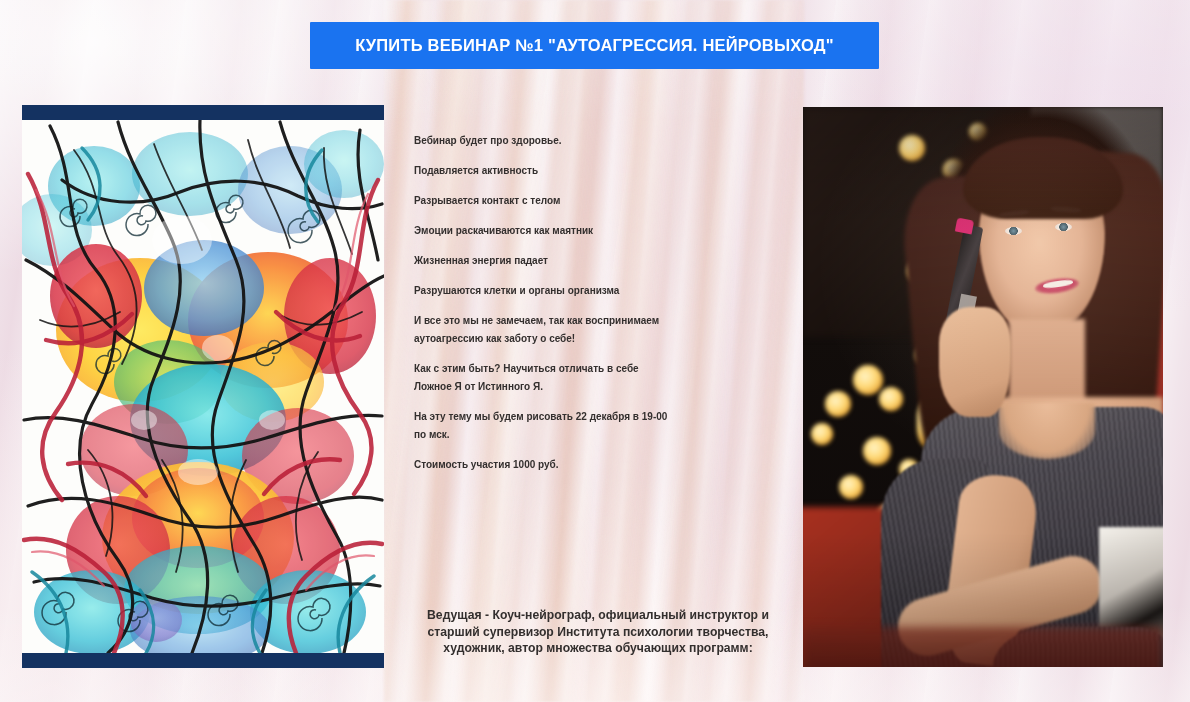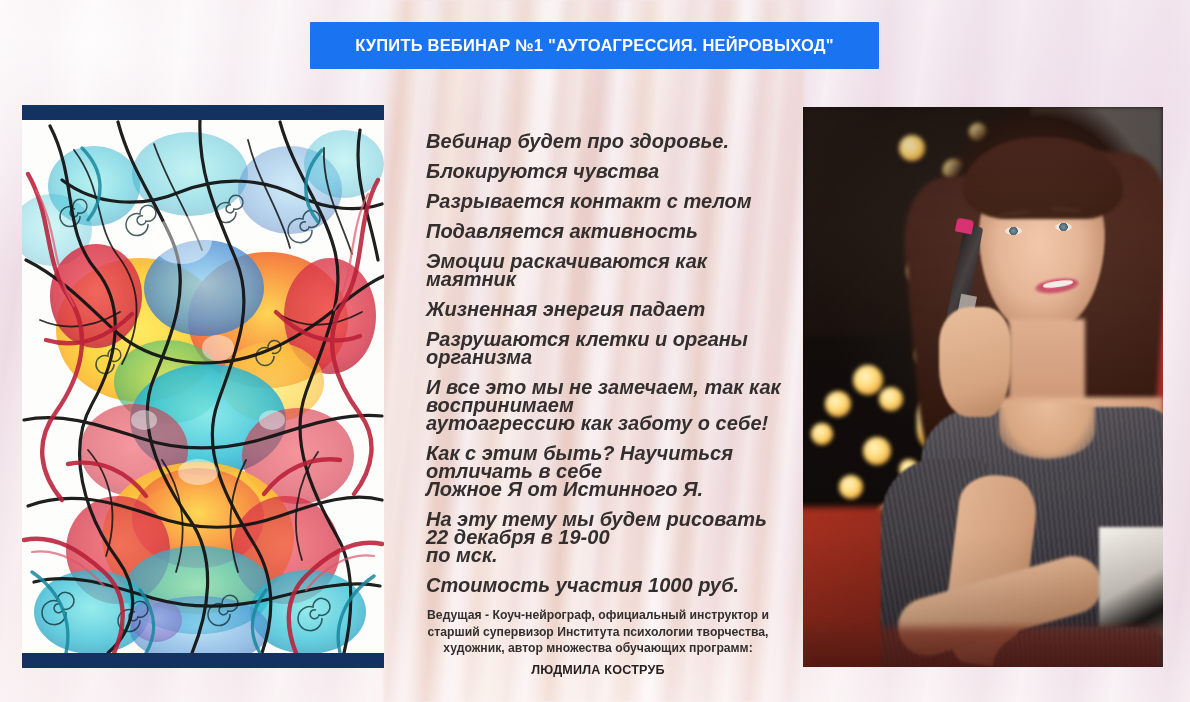--- a/index.html
+++ b/index.html
@@ -153,26 +153,25 @@
   
   #content-column {
     position: absolute;
     left: 414px;
     top: 132px;
     width: 378px;
   }
   .body-line {
     color: #332f2e;
     font-family: "Liberation Sans", sans-serif;
-    font-size: 20px;
+    font-size: 10px;
     font-weight: bold;
     line-height: 18px;
-    margin: 0 0 12px 12px;
+    margin: 0 0 12px 0;
     white-space: pre-line;
-    font-style: italic;
   }
   #credits {
     position: absolute;
     left: 398px;
     top: 607px;
     width: 400px;
     text-align: center;
   }
   .credit-line {
     color: #332f2e;
@@ -547,40 +546,38 @@
           <ellipse cx="122" cy="300" rx="13" ry="10"></ellipse>
           <ellipse cx="250" cy="300" rx="13" ry="10"></ellipse>
           <ellipse cx="176" cy="352" rx="20" ry="13"></ellipse>
         </g>
       </svg>
     </div>
   </div>
 
   <div id="content-column">
     <p class="body-line">Вебинар будет про здоровье.</p>
-    <p class="body-line">Блокируются чувства</p>
+    <p class="body-line">Подавляется активность</p>
     <p class="body-line">Разрывается контакт с телом</p>
-    <p class="body-line">Подавляется активность</p>
     <p class="body-line">Эмоции раскачиваются как маятник</p>
     <p class="body-line">Жизненная энергия падает</p>
     <p class="body-line">Разрушаются клетки и органы организма</p>
     <p class="body-line">И все это мы не замечаем, так как воспринимаем
 аутоагрессию как заботу о себе!</p>
     <p class="body-line">Как с этим быть? Научиться отличать в себе
 Ложное Я от Истинного Я.</p>
     <p class="body-line">На эту тему мы будем рисовать 22 декабря в 19-00
 по мск.</p>
     <p class="body-line">Стоимость участия 1000 руб.</p>
   </div>
 
   <div id="credits">
     <p class="credit-line">Ведущая - Коуч-нейрограф, официальный инструктор и
 старший супервизор Института психологии творчества,
 художник, автор множества обучающих программ:</p>
-    <p id="presenter-name">ЛЮДМИЛА КОСТРУБ</p>
   </div>
 
   <div id="portrait-card">
     <div class="ph ph-room"></div>
     <div class="ph ph-wall2"></div>
     <div class="ph ph-wall"></div>
 
     <div class="ph bokeh" style="left:96px;  top:28px;  width:26px; height:26px;"></div>
     <div class="ph bokeh" style="left:140px; top:52px;  width:22px; height:22px;"></div>
     <div class="ph bokeh" style="left:166px; top:16px;  width:18px; height:18px;"></div>

